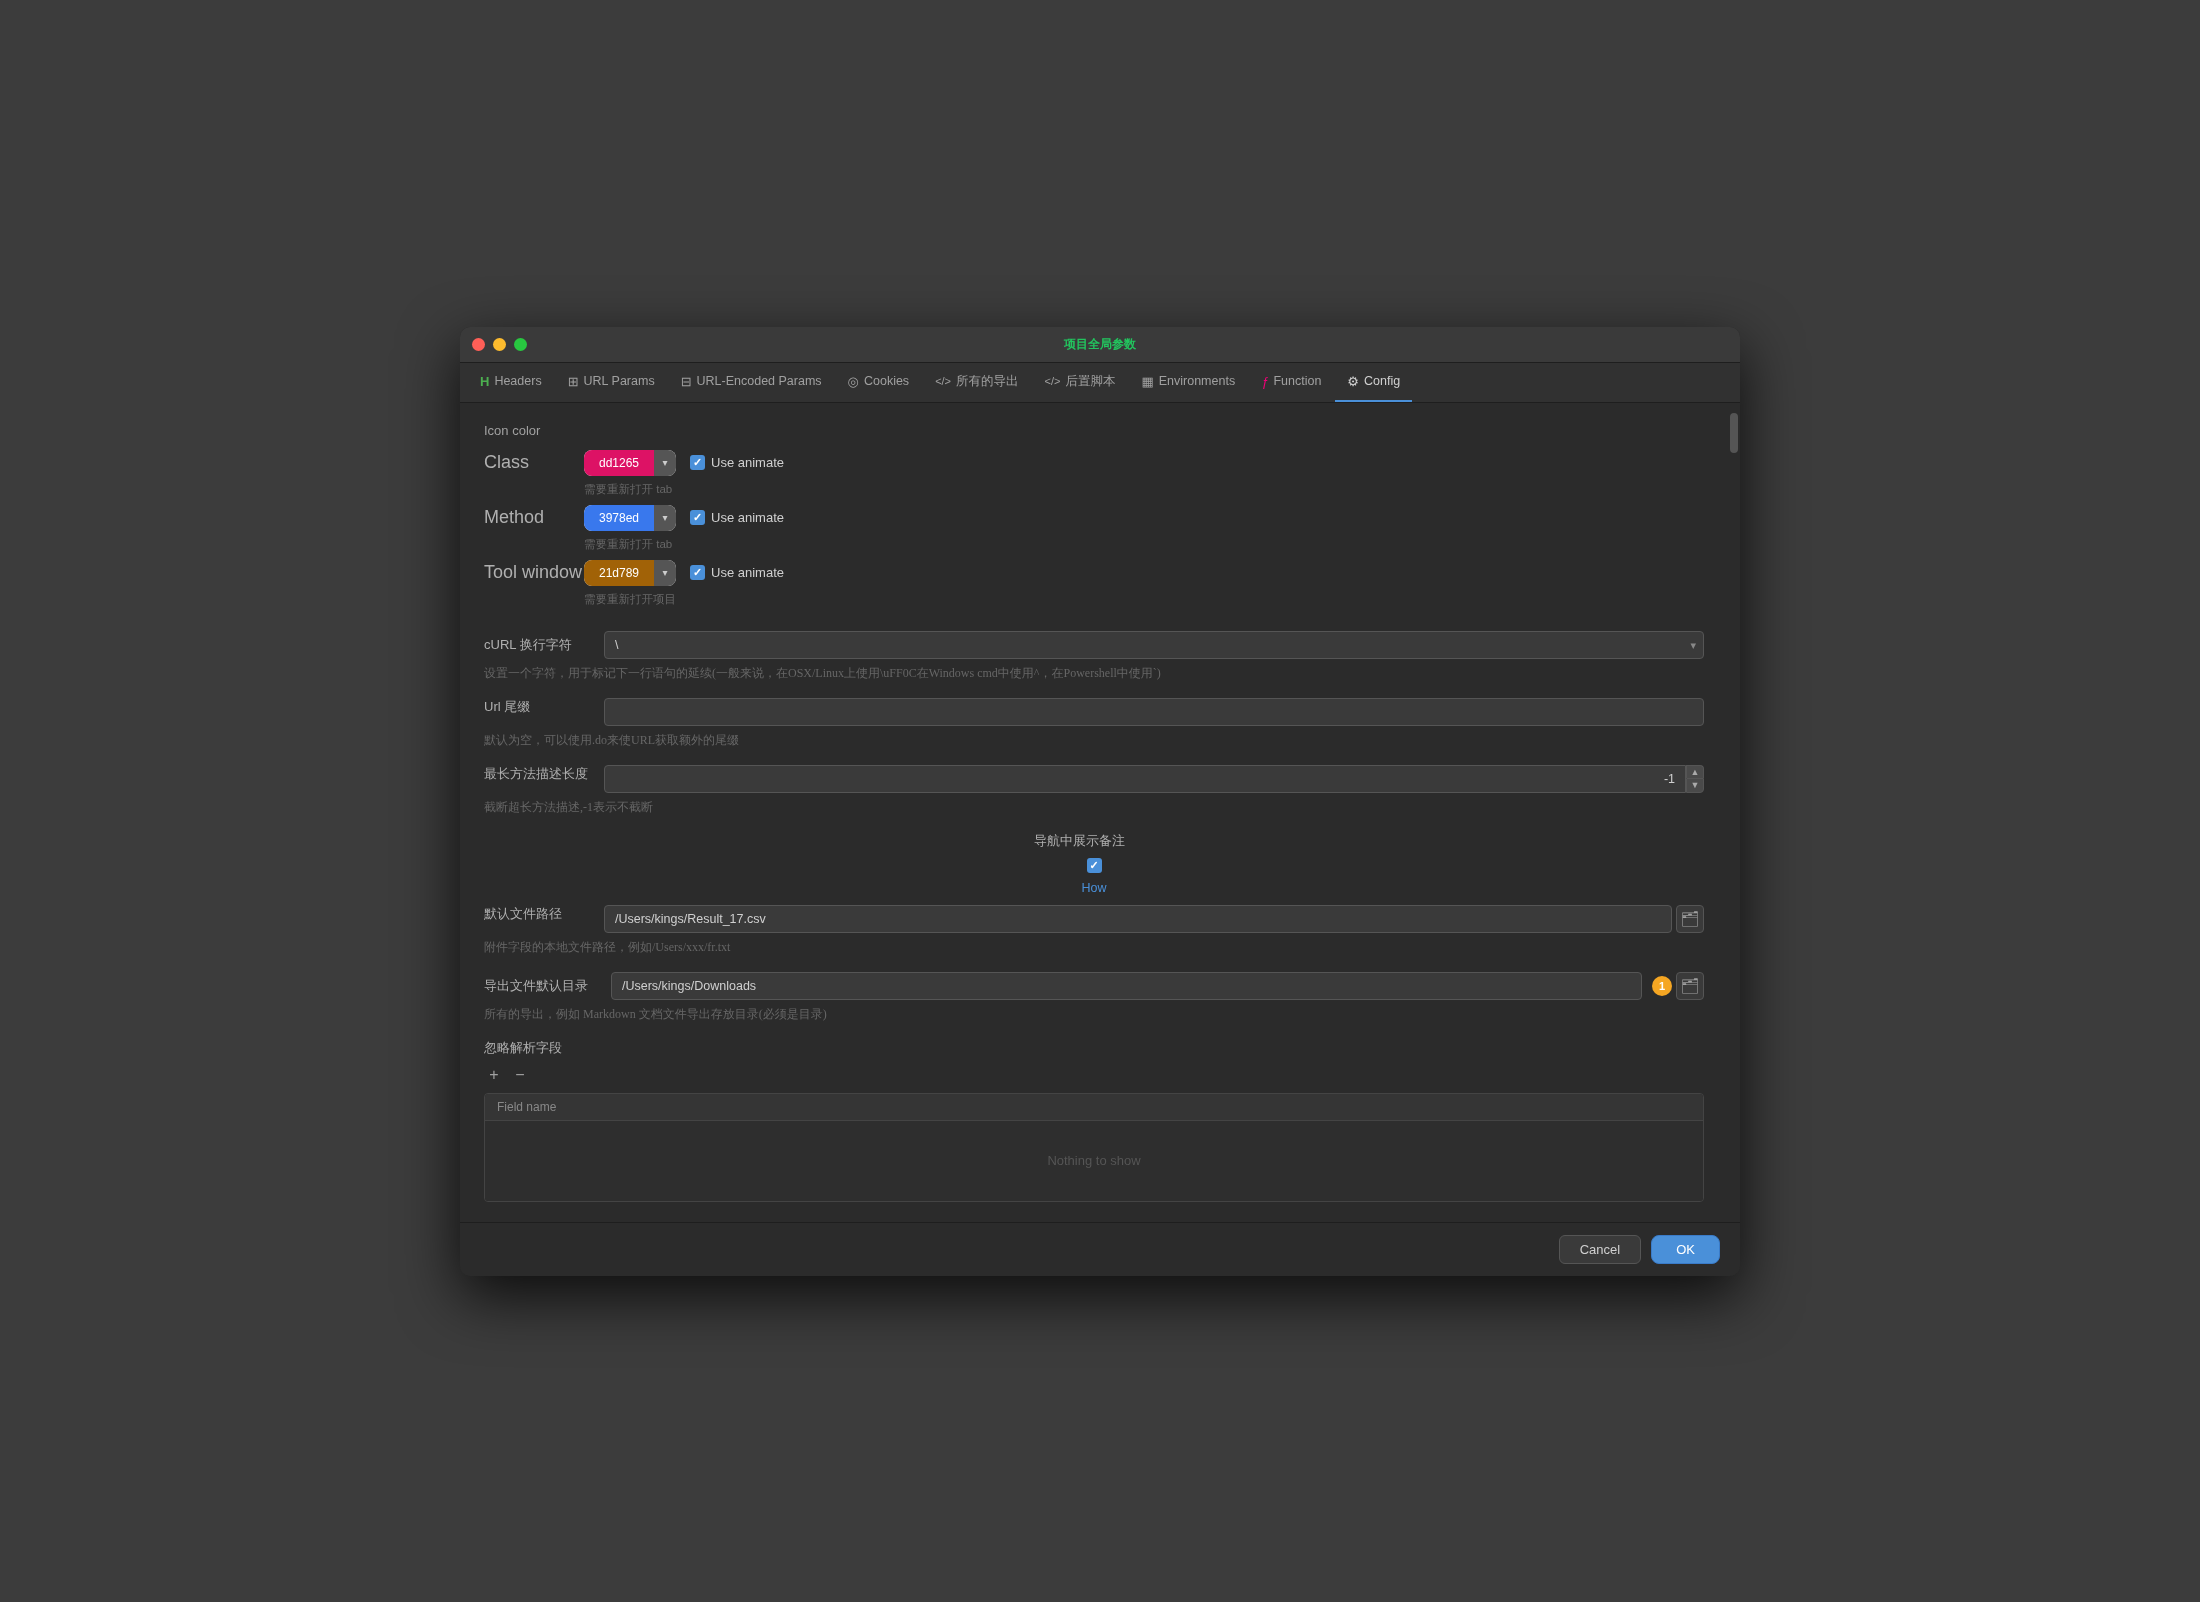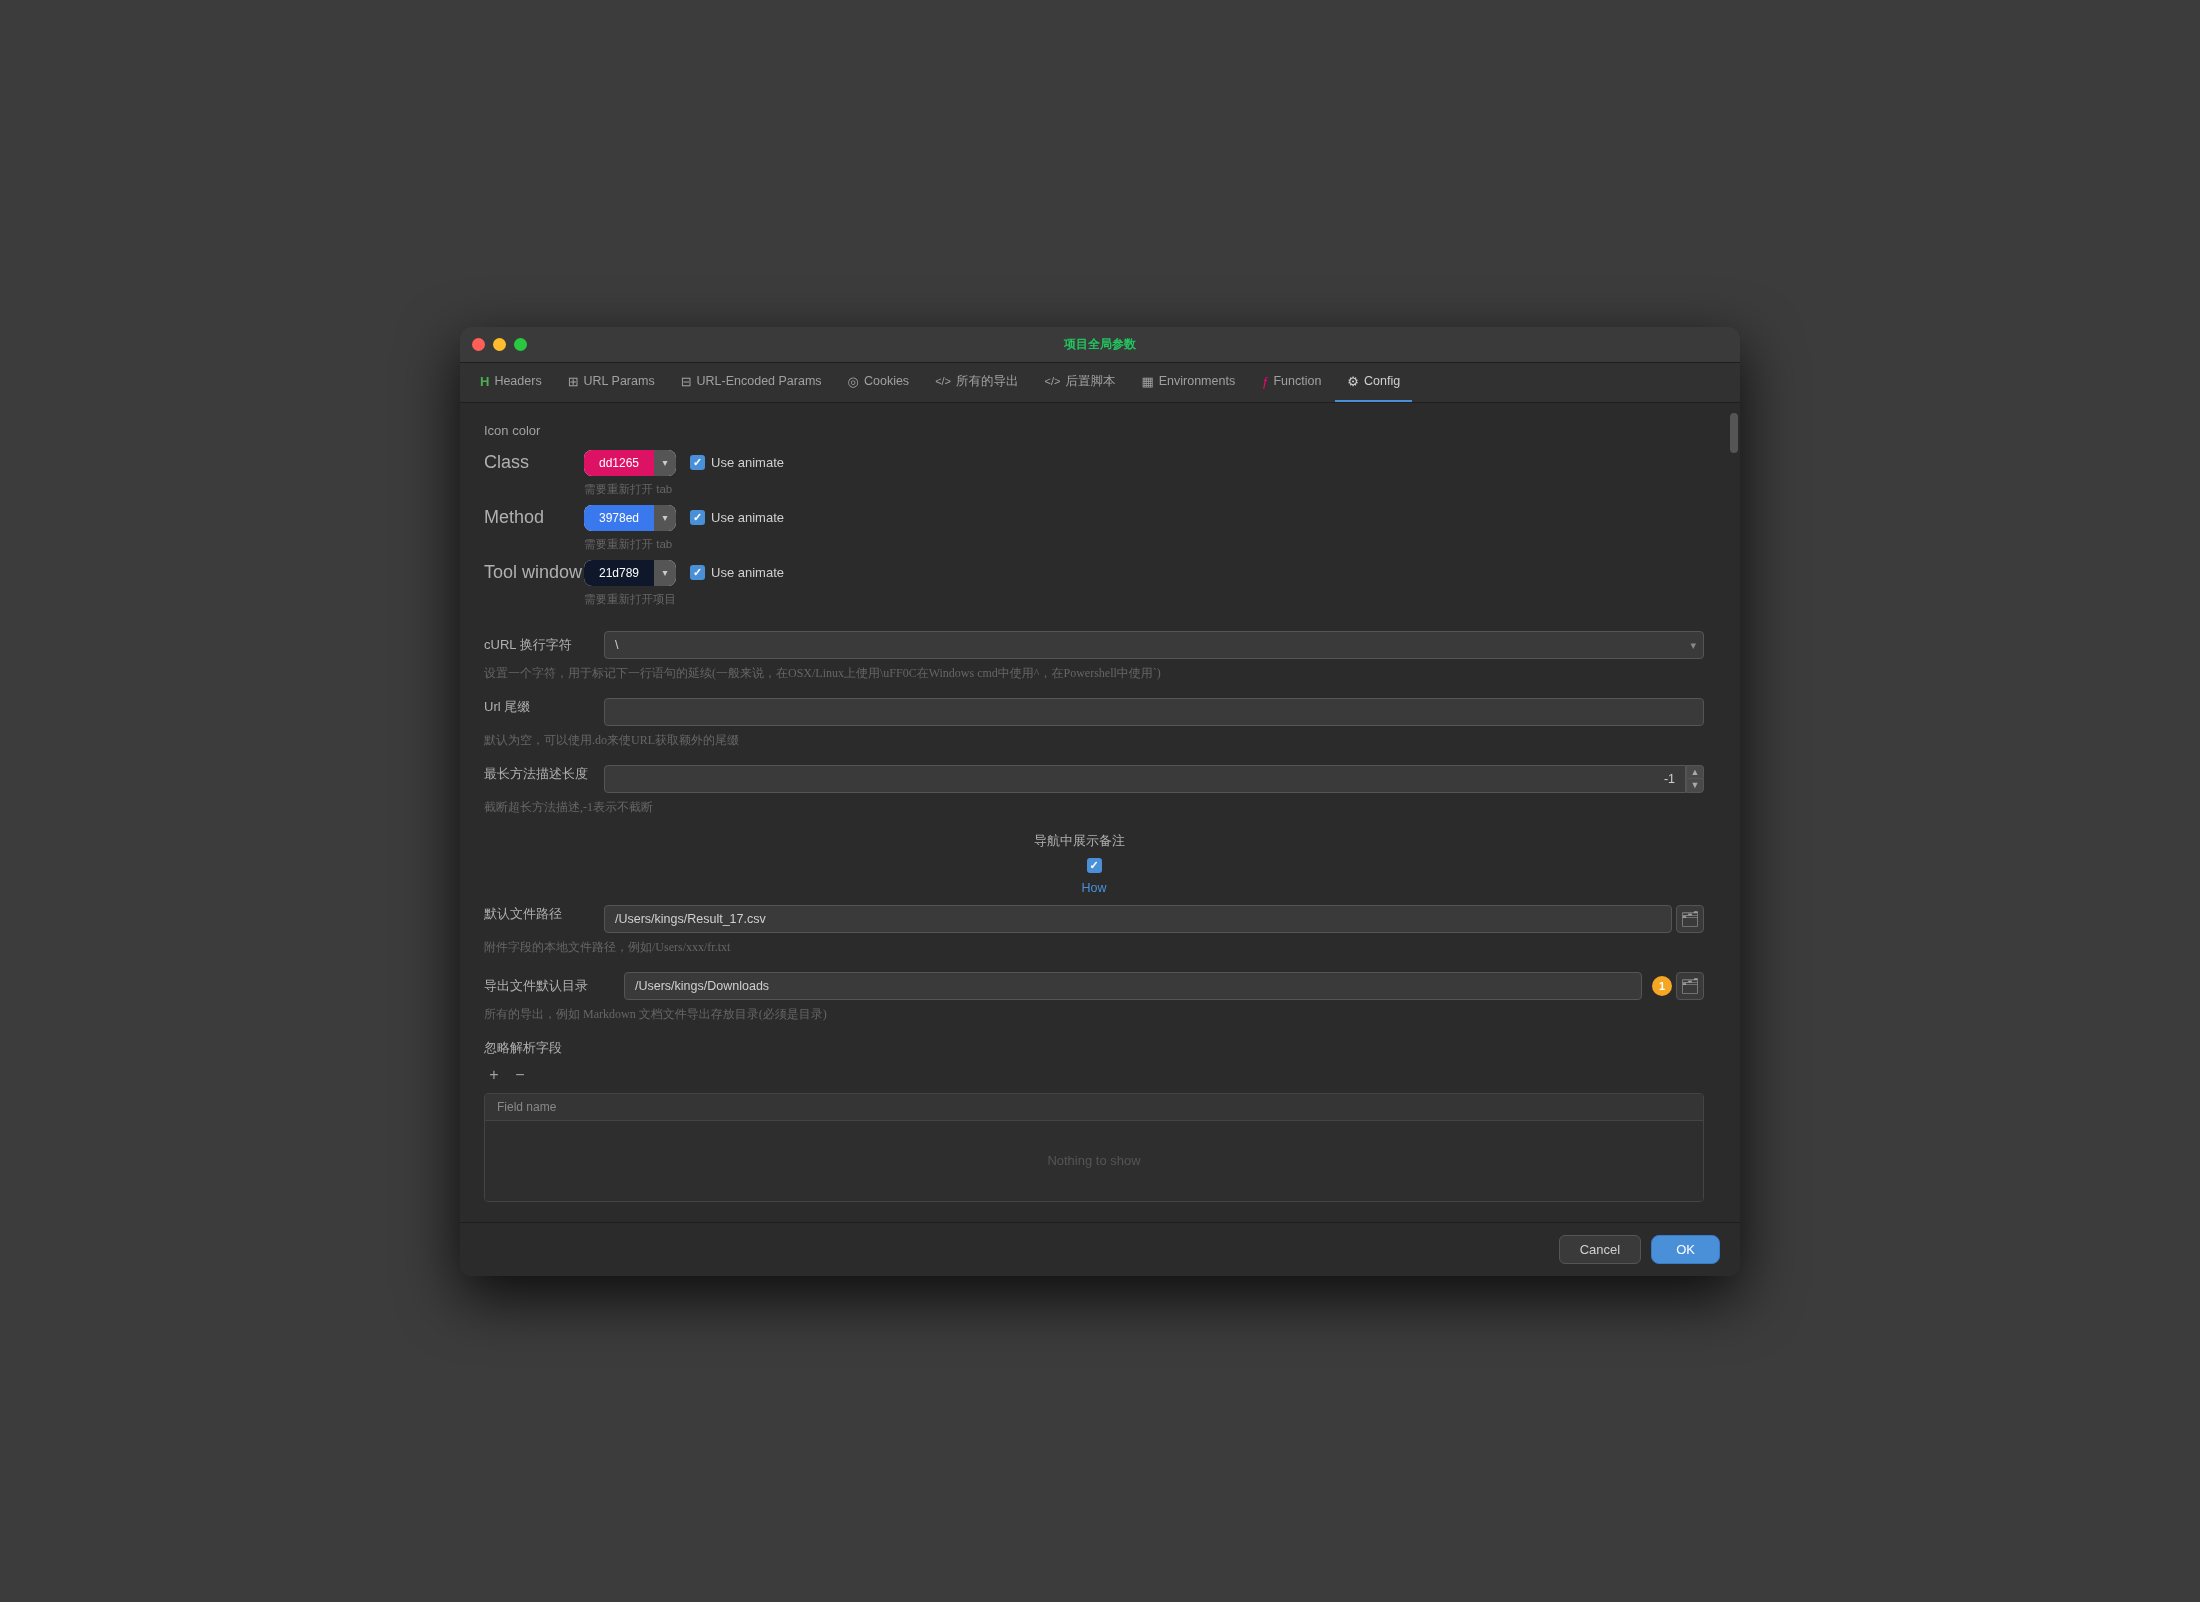--- a/index.html
+++ b/index.html
@@ -383,21 +383,21 @@
       border: 1px solid #3a7bc8;
       border-radius: 8px;
       color: #fff;
       font-size: 13px;
       cursor: pointer;
       font-weight: 500;
     }
     .export-row {
       display: flex;
       align-items: center;
-      gap: 20px;
+      gap: 7px;
     }
     
     .main-content::-webkit-scrollbar { width: 8px; }
     .main-content::-webkit-scrollbar-track { background: #2b2b2b; }
     .main-content::-webkit-scrollbar-thumb { background: #555; border-radius: 4px; }
   </style>
 </head>
 <body>
 
 <div class="window">
@@ -482,21 +482,21 @@
           <div class="use-animate-group">
             <div class="checkbox-custom"></div>
             <span>Use animate</span>
           </div>
         </div>
         <div class="hint-text">需要重新打开 tab</div>
 
         <div class="icon-color-row">
           <div class="row-label">Tool window</div>
           <button class="color-swatch-btn">
-            <div class="color-swatch" style="background:#0f172a;">
+            <div class="color-swatch" style="background:#a16207;">
               <span>21d789</span>
             </div>
             <div class="color-dropdown-btn">▾</div>
           </button>
           <div class="use-animate-group">
             <div class="checkbox-custom"></div>
             <span>Use animate</span>
           </div>
         </div>
         <div class="hint-text">需要重新打开项目</div>

